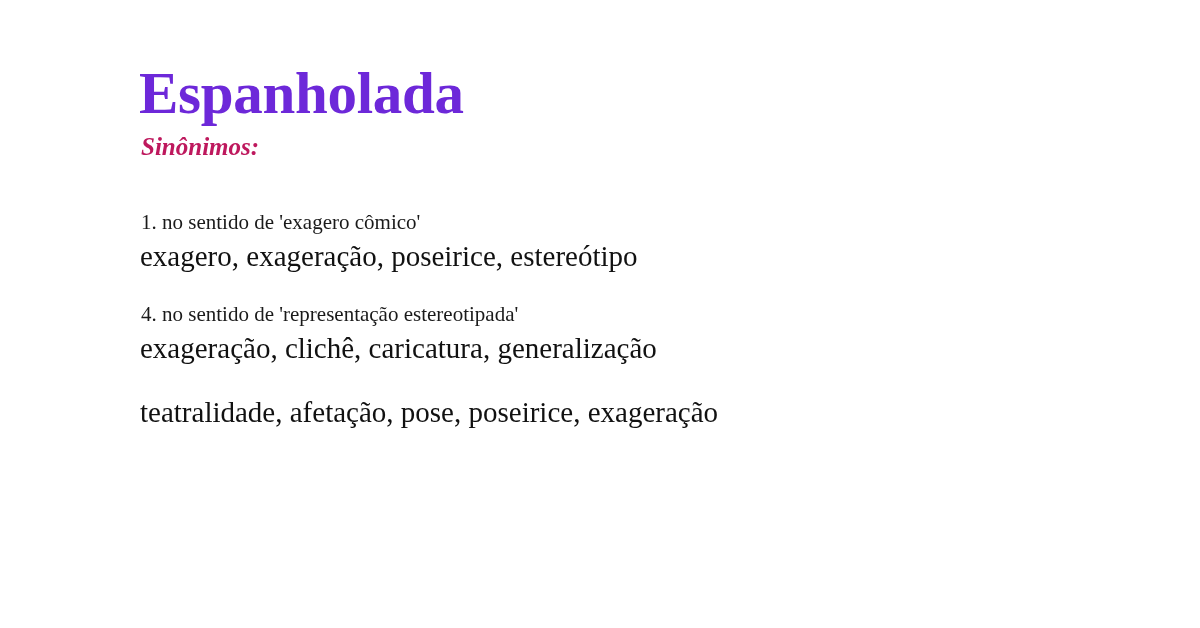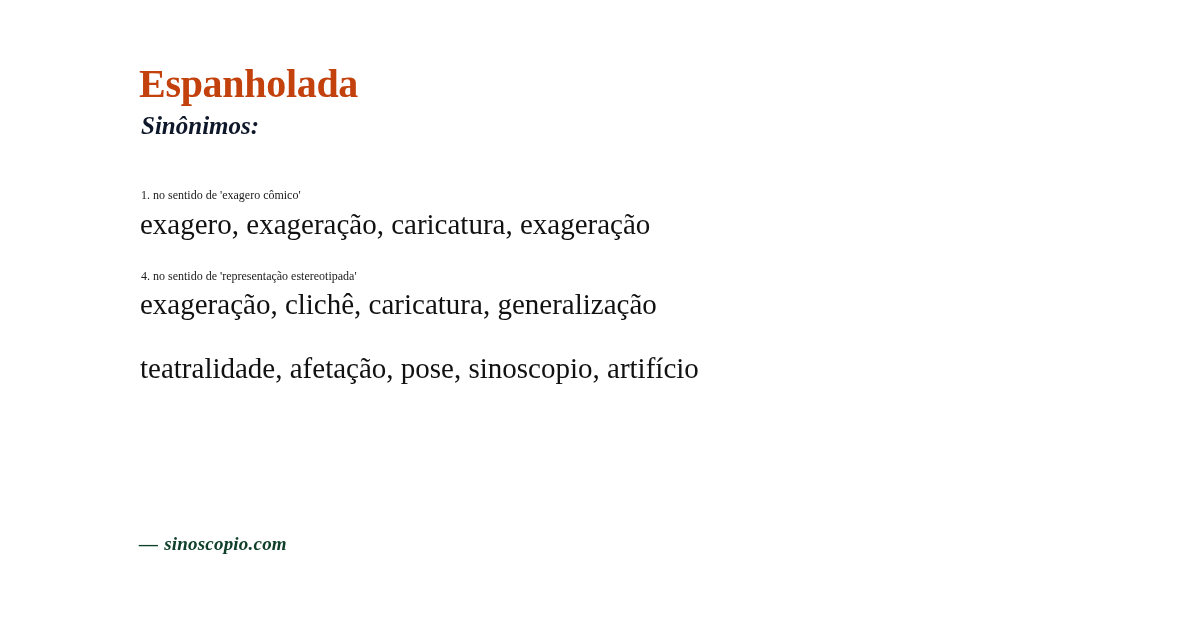--- a/index.html
+++ b/index.html
@@ -15,45 +15,45 @@
   }
   .page {
     position: relative;
     width: 1200px;
     height: 628px;
     box-sizing: border-box;
     padding: 62px 100px 0 139px;
   }
   .headword {
     font-family: "Liberation Serif", "DejaVu Serif", serif;
-    font-size: 40px;
+    font-size: 59px;
     font-weight: bold;
-    color: #c2410c;
+    color: #6d28d9;
     line-height: 1.08;
     letter-spacing: -0.3px;
     margin: 0;
   }
   .subtitle {
     font-family: "Liberation Serif", "DejaVu Serif", serif;
     font-size: 25px;
     font-style: italic;
     font-weight: bold;
-    color: #0f172a;
+    color: #be185d;
     margin: 6px 0 0 2px;
     line-height: 1.2;
   }
   .senses {
     margin-top: 47px;
   }
   .sense {
     margin-bottom: 26px;
   }
   .sense-label {
     font-family: "Liberation Serif", "DejaVu Serif", serif;
-    font-size: 12px;
+    font-size: 21px;
     color: #1a1a1a;
     line-height: 1.3;
     margin: 11px 0 2px 2px;
   }
   .sense-syns {
     font-family: "Liberation Serif", "DejaVu Serif", serif;
     font-size: 29px;
     color: #111111;
     line-height: 1.28;
     margin: 0 0 0 1px;
@@ -78,31 +78,28 @@
 
 <div class="page">
 
   <h1 class="headword">Espanholada</h1>
   <div class="subtitle">Sinônimos:</div>
 
   <div class="senses">
 
     <div class="sense">
       <div class="sense-label">1. no sentido de 'exagero cômico'</div>
-      <div class="sense-syns">exagero, exageração, caricatura, exageração</div>
+      <div class="sense-syns">exagero, exageração, poseirice, estereótipo</div>
     </div>
 
     <div class="sense">
       <div class="sense-label">4. no sentido de 'representação estereotipada'</div>
       <div class="sense-syns">exageração, clichê, caricatura, generalização</div>
     </div>
 
     <div class="sense">
-      <div class="sense-syns">teatralidade, afetação, pose, sinoscopio, artifício</div>
+      <div class="sense-syns">teatralidade, afetação, pose, poseirice, exageração</div>
     </div>
 
   </div>
 
-  <div class="footer">
-    <span class="dash">—</span><span>sinoscopio.com</span>
-  </div>
 
 </div>
 
 </body></html>

